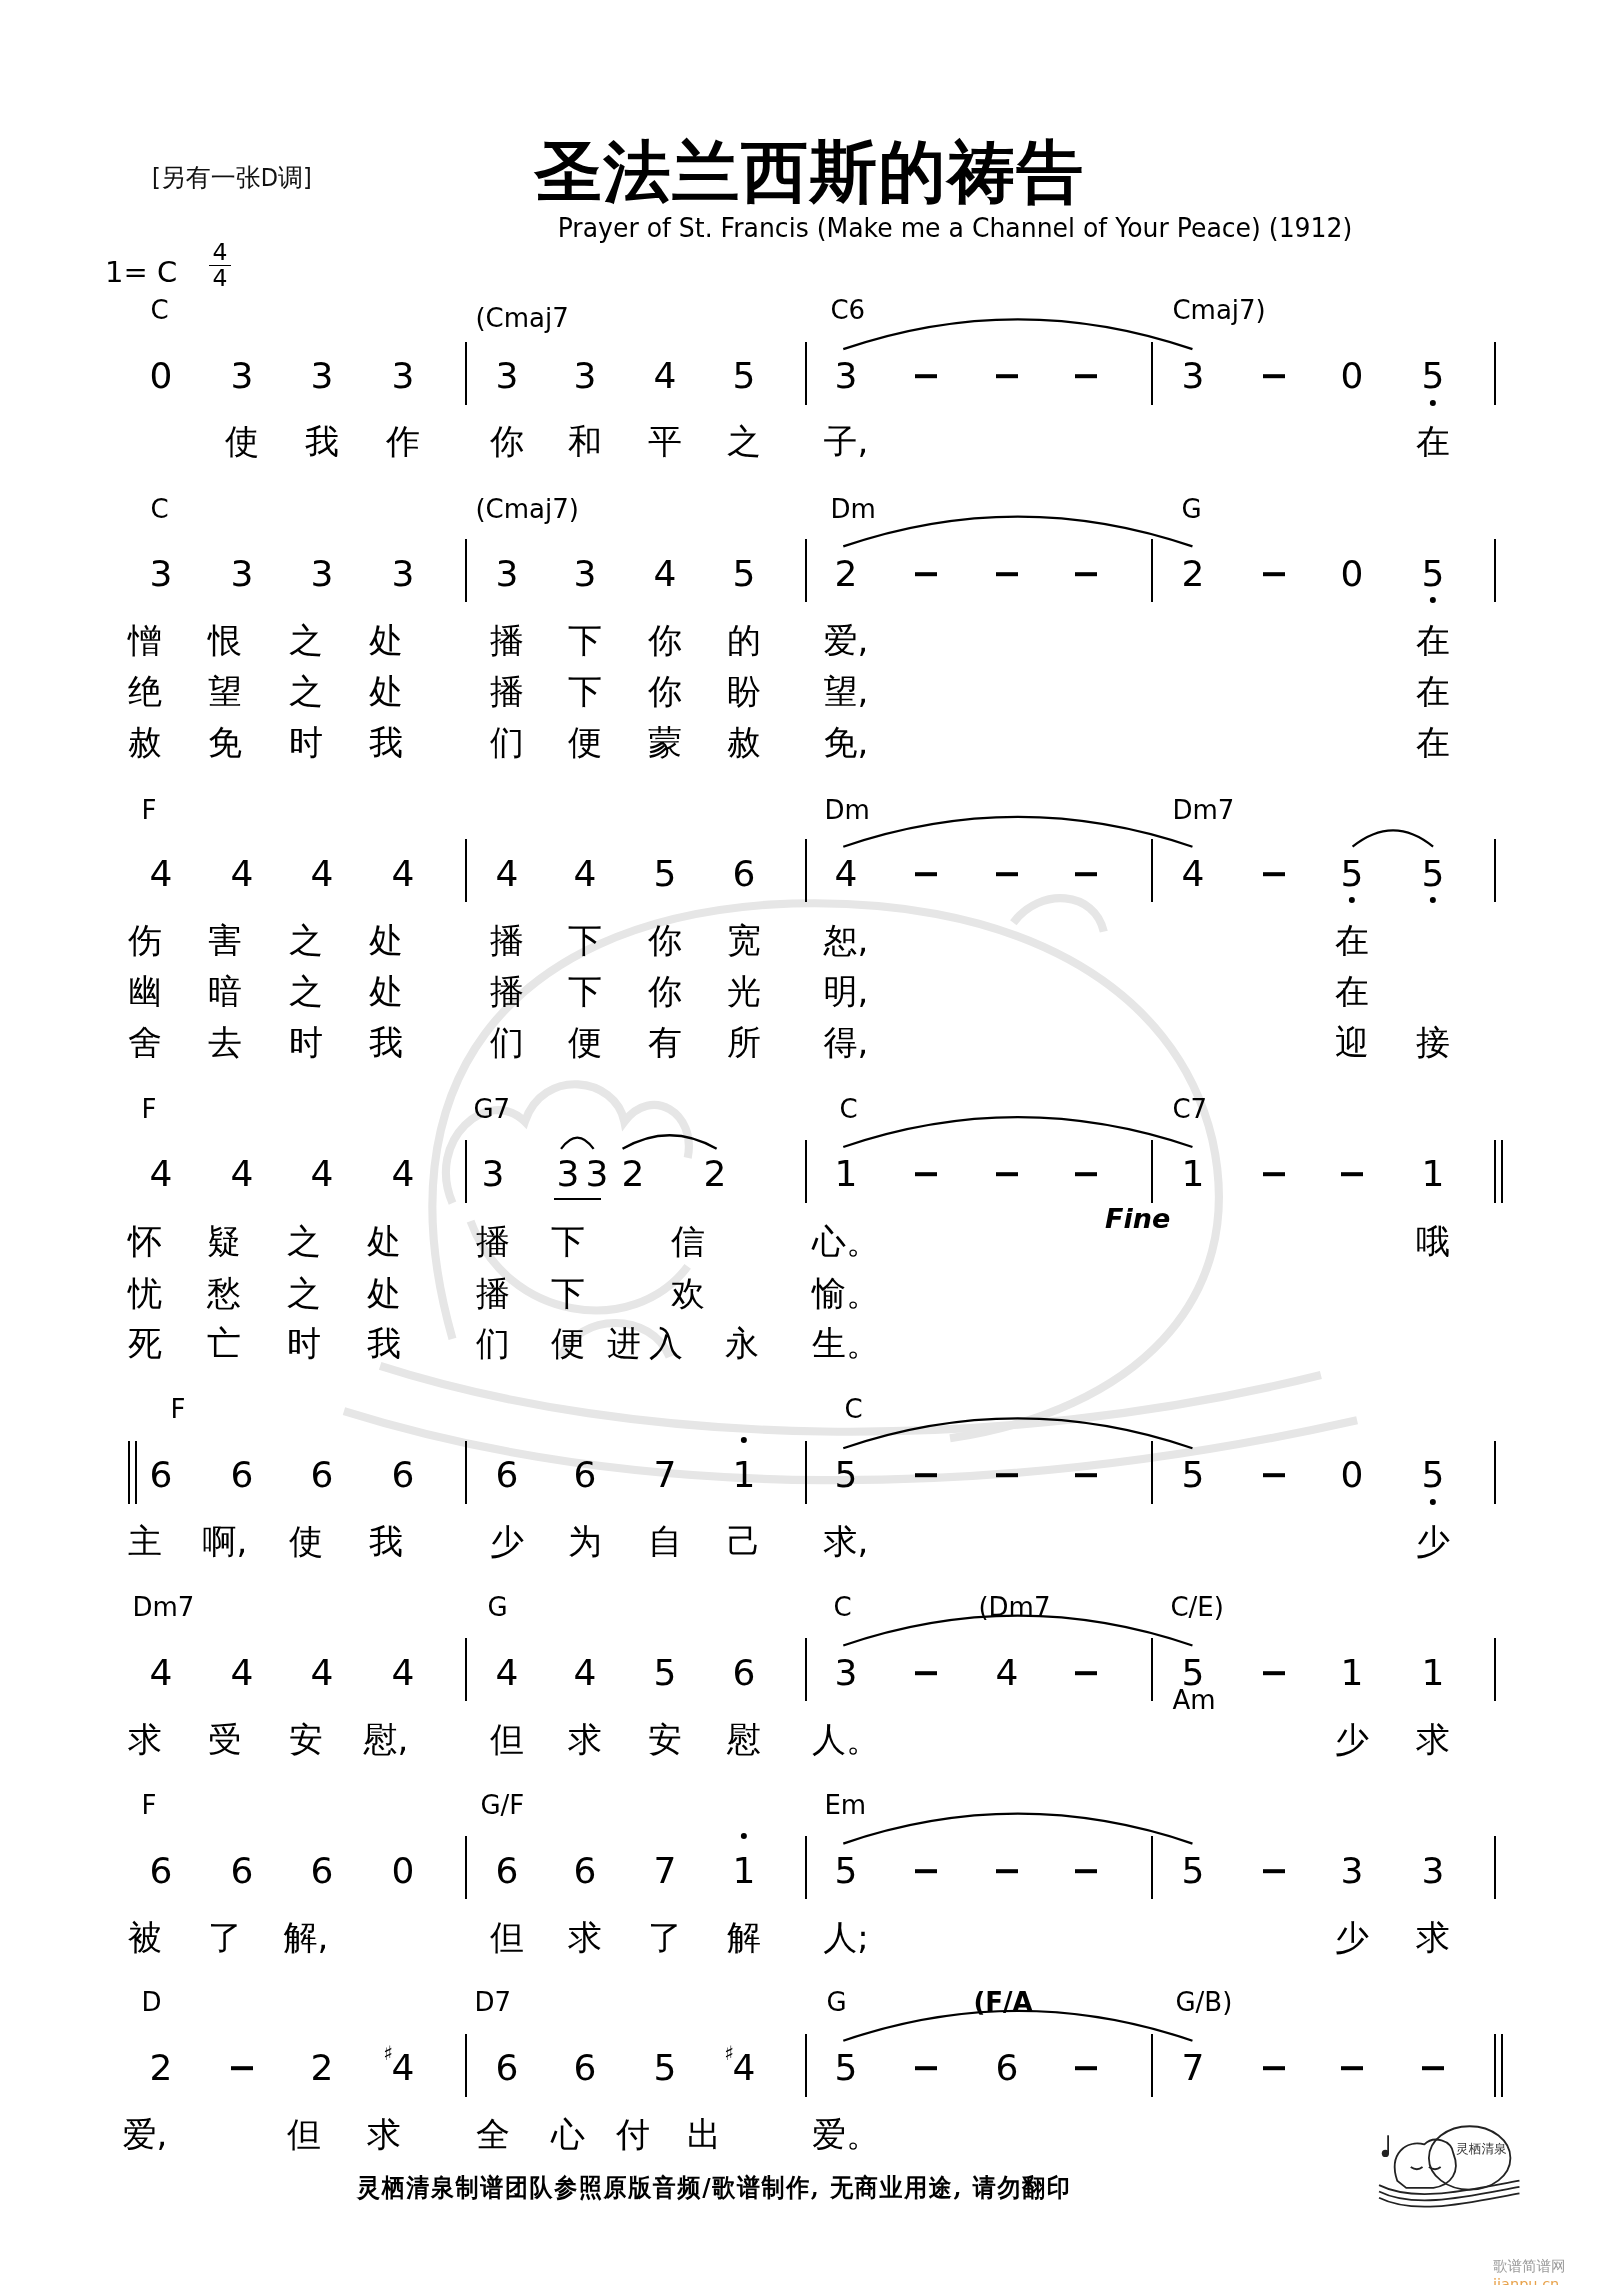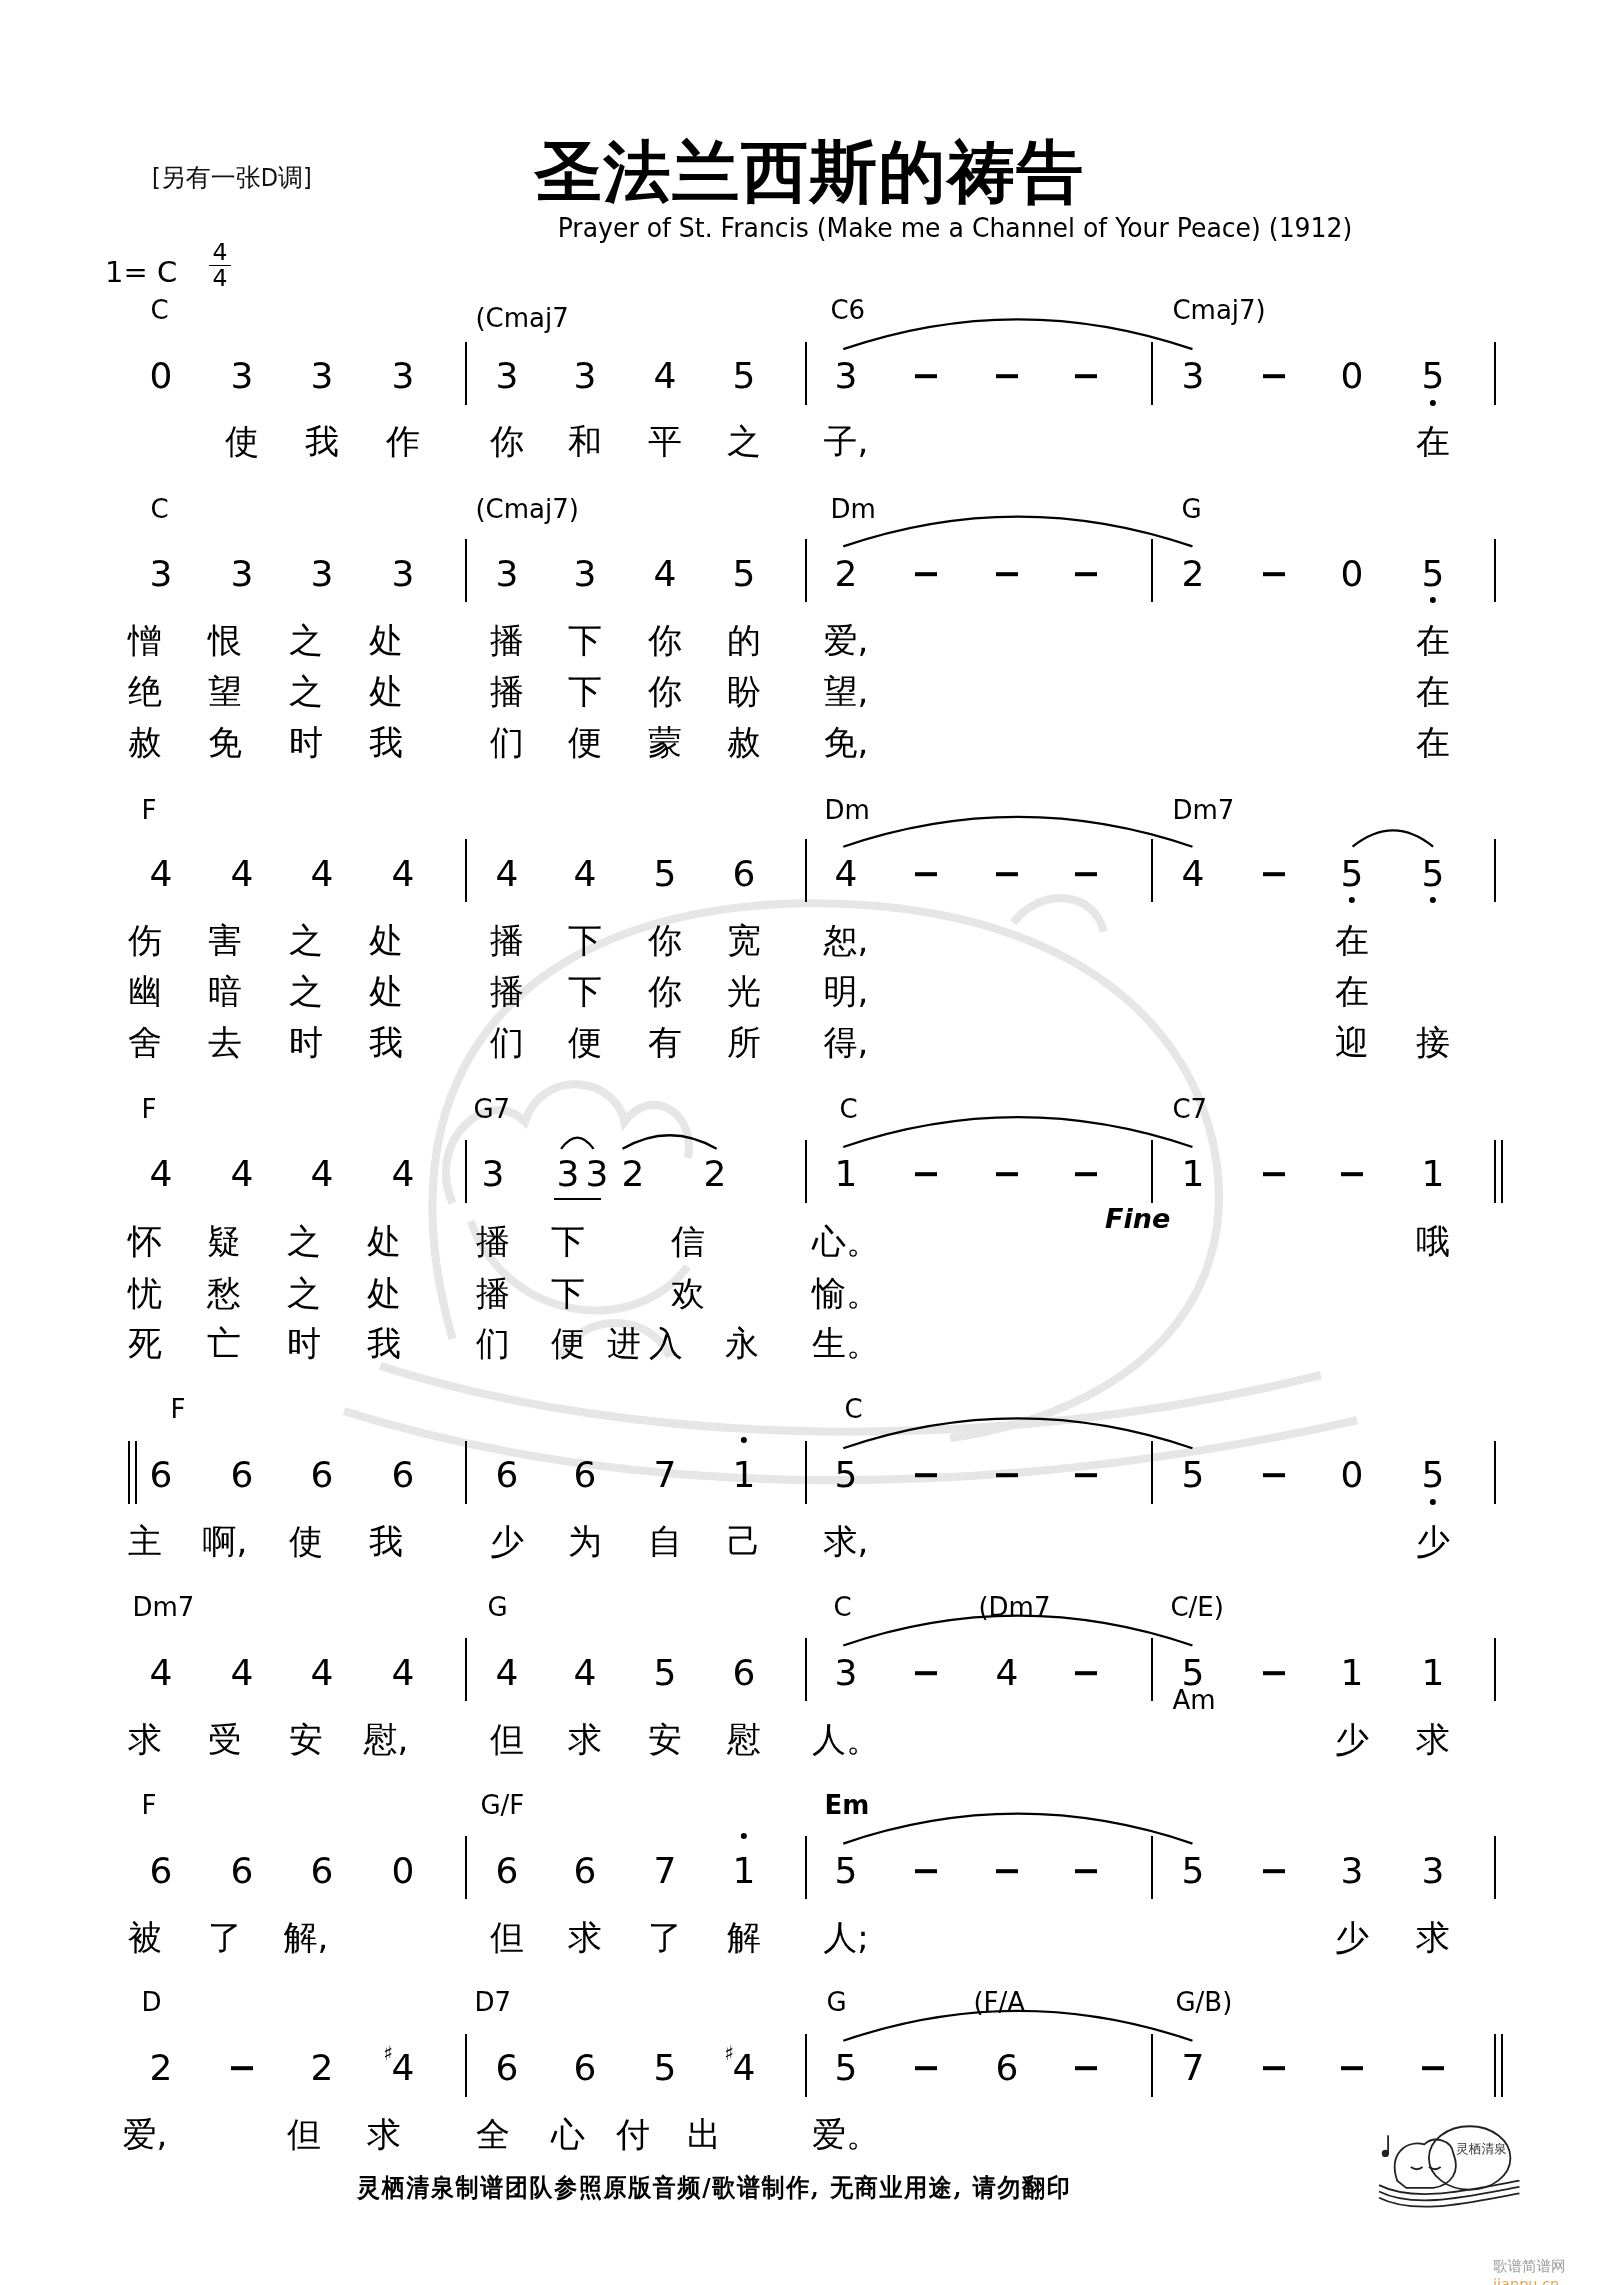--- a/index.html
+++ b/index.html
@@ -341,21 +341,21 @@
     <div class="lyric" style="left: 386px; top: 1739px;">慰,</div>
     <div class="lyric" style="left: 507px; top: 1739px;">但</div>
     <div class="lyric" style="left: 585px; top: 1739px;">求</div>
     <div class="lyric" style="left: 665px; top: 1739px;">安</div>
     <div class="lyric" style="left: 744px; top: 1739px;">慰</div>
     <div class="lyric" style="left: 846px; top: 1739px;">人。</div>
     <div class="lyric" style="left: 1352px; top: 1739px;">少</div>
     <div class="lyric" style="left: 1433px; top: 1739px;">求</div>
     <div class="chord" style="left: 145px; top: 1805px;">F</div>
     <div class="chord" style="left: 484px; top: 1805px;">G/F</div>
-    <div class="chord" style="left: 828px; top: 1805px; font-weight: bold;">Em</div>
+    <div class="chord" style="left: 828px; top: 1805px;">Em</div>
     <div class="chord" style="left: 1176px; top: 1700px;">Am</div>
     <div class="bar" style="left: 465px; top: 1836px; height: 63px;"></div>
     <div class="bar" style="left: 805px; top: 1836px; height: 63px;"></div>
     <div class="bar" style="left: 1151px; top: 1836px; height: 63px;"></div>
     <div class="bar" style="left: 1494px; top: 1836px; height: 63px;"></div>
     <div class="n" style="left: 161px; top: 1871px;">6</div>
     <div class="n" style="left: 242px; top: 1871px;">6</div>
     <div class="n" style="left: 322px; top: 1871px;">6</div>
     <div class="n" style="left: 403px; top: 1871px;">0</div>
     <div class="n" style="left: 507px; top: 1871px;">6</div>
@@ -377,21 +377,21 @@
     <div class="lyric" style="left: 507px; top: 1937px;">但</div>
     <div class="lyric" style="left: 585px; top: 1937px;">求</div>
     <div class="lyric" style="left: 665px; top: 1937px;">了</div>
     <div class="lyric" style="left: 744px; top: 1937px;">解</div>
     <div class="lyric" style="left: 846px; top: 1937px;">人;</div>
     <div class="lyric" style="left: 1352px; top: 1937px;">少</div>
     <div class="lyric" style="left: 1433px; top: 1937px;">求</div>
     <div class="chord" style="left: 145px; top: 2002px;">D</div>
     <div class="chord" style="left: 478px; top: 2002px;">D7</div>
     <div class="chord" style="left: 830px; top: 2002px;">G</div>
-    <div class="chord" style="left: 977px; top: 2002px;">(F/A</div>
+    <div class="chord" style="left: 977px; top: 2002px; font-weight: bold;">(F/A</div>
     <div class="chord" style="left: 1167px; top: 2002px; margin-left: 12px;">G/B)</div>
     <div class="bar" style="left: 465px; top: 2034px; height: 63px;"></div>
     <div class="bar" style="left: 805px; top: 2034px; height: 63px;"></div>
     <div class="bar" style="left: 1151px; top: 2034px; height: 63px;"></div>
     <div class="bar" style="left: 1494px; top: 2034px; height: 63px;"></div>
     <div class="bar" style="left: 1501px; top: 2034px; height: 63px;"></div>
     <div class="n" style="left: 161px; top: 2068px;">2</div>
     <div class="dash" style="left: 242px; top: 2068px;"></div>
     <div class="n" style="left: 322px; top: 2068px;">2</div>
     <div class="sharp" style="left: 388px; top: 2053px;">♯</div>

